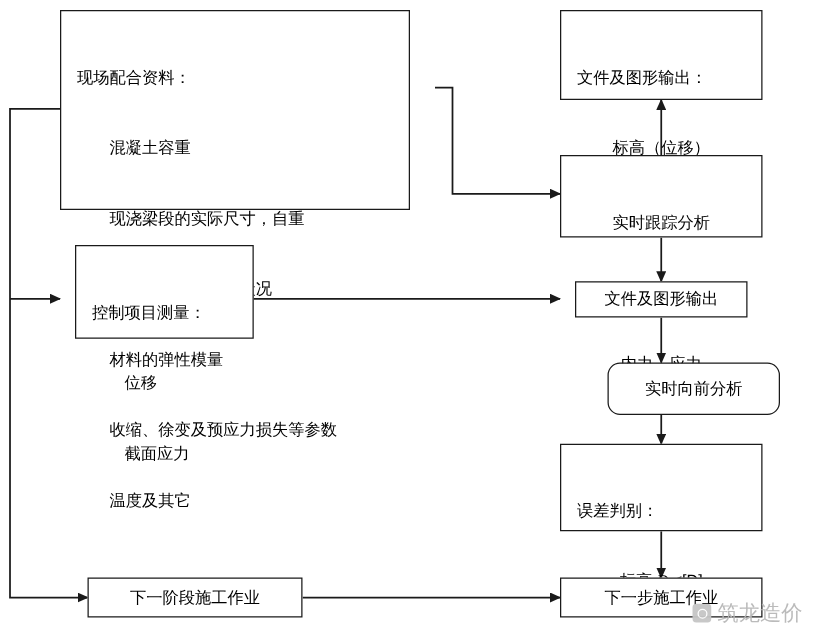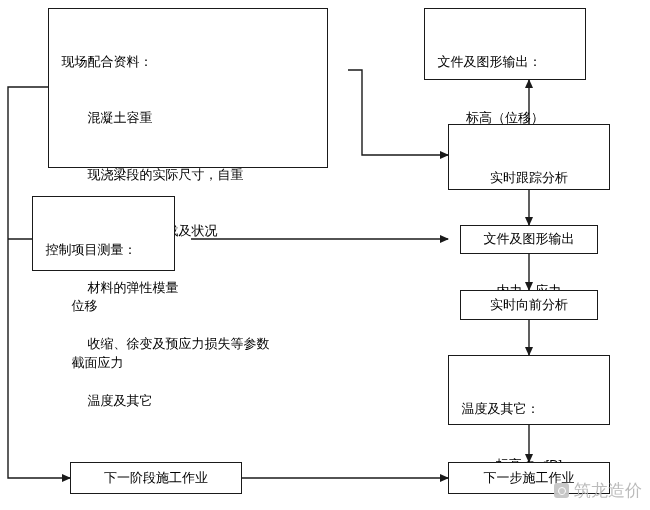--- a/index.html
+++ b/index.html
@@ -111,48 +111,48 @@
   <div class="box pad" style="left:48px; top:8px; width:280px; height:160px;">
     <div class="indent0">现场配合资料：</div>
     <div class="indent1">混凝土容重</div>
     <div class="indent1">现浇梁段的实际尺寸，自重</div>
     <div class="indent1">挂篮、施工荷载及状况</div>
     <div class="indent1">材料的弹性模量</div>
     <div class="indent1">收缩、徐变及预应力损失等参数</div>
     <div class="indent1">温度及其它</div>
   </div>
 
-  <div class="box pad" style="left:32px; top:196px; width:143px; height:75px;">
+  <div class="box pad" style="left:60px; top:196px; width:143px; height:75px;">
     <div class="indent0">控制项目测量：</div>
     <div class="indent1">位移</div>
     <div class="indent1">截面应力</div>
   </div>
 
-  <div class="box pad" style="left:424px; top:8px; width:162px; height:72px;">
+  <div class="box pad" style="left:448px; top:8px; width:162px; height:72px;">
     <div class="indent0">文件及图形输出：</div>
     <div style="text-align:center;">标高（位移）</div>
     <div style="text-align:center;">内力、应力</div>
   </div>
 
   <div class="box pad" style="left:448px; top:124px; width:162px; height:66px;">
     <div style="text-align:center;">实时跟踪分析</div>
     <div style="text-align:center;">位移</div>
     <div style="text-align:center;">内力、应力</div>
   </div>
 
   <div class="box center" style="left:460px; top:225px; width:138px; height:29px;">
     <span>文件及图形输出</span>
   </div>
 
-  <div class="box center" style="left:460px; top:290px; width:138px; height:30px;">
+  <div class="box center" style="left:486px; top:290px; width:138px; height:42px;border-radius:10px;">
     <span>实时向前分析</span>
   </div>
 
   <div class="box pad" style="left:448px; top:355px; width:162px; height:70px;">
-    <div class="indent0">温度及其它：</div>
+    <div class="indent0">误差判别：</div>
     <div style="text-align:center;"><span>标高 </span><span class="mi">D</span><span> ≤[D]</span></div>
     
   </div>
 
   <div class="box center" style="left:70px; top:462px; width:172px; height:32px;">
     <span>下一阶段施工作业</span>
   </div>
 
   <div class="box center" style="left:448px; top:462px; width:162px; height:32px;text-align:center;">
     <span>下一步施工作业</span>

